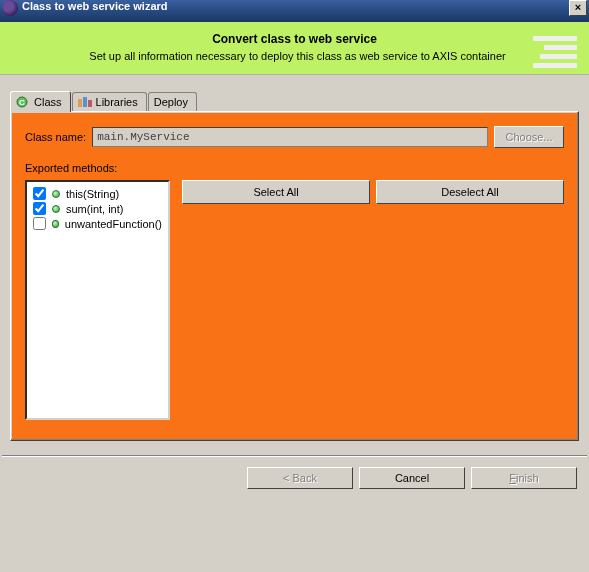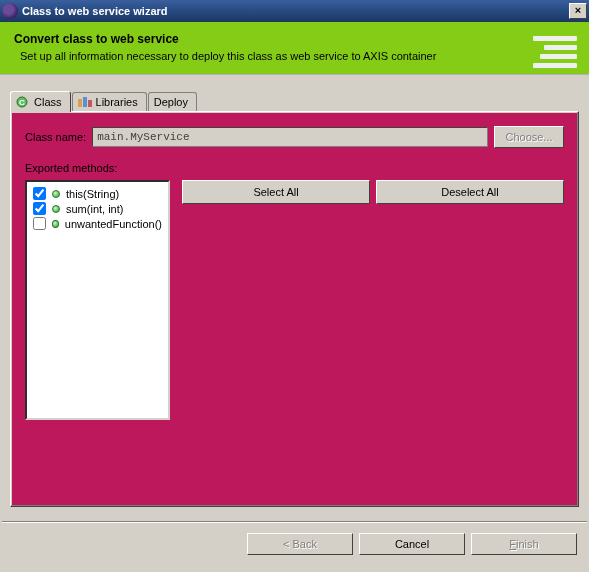--- a/index.html
+++ b/index.html
@@ -8,21 +8,21 @@
   font-size: 11px;
   background: #d4d0c8;
   width: 589px;
   height: 572px;
   overflow: hidden;
 }
 .titlebar {
   height: 22px;
   background: linear-gradient(to bottom, #3a5f9e 0%, #274a80 50%, #1a3865 100%);
   display: flex;
-  align-items: center;
+  align-items: flex-start;
   padding: 0 2px;
   color: #fff;
   font-weight: bold;
 }
 .titlebar-icon {
   width: 16px; height: 16px; margin-right: 4px;
   background: radial-gradient(circle at 40% 40%, #6a4a9a 35%, #3a2060 70%);
   border-radius: 50%;
 }
 .titlebar-title { flex: 1; font-size: 11px; }
@@ -34,24 +34,25 @@
   border-bottom-color: #404040;
   color: #000;
   font-family: Arial;
   font-size: 11px;
   font-weight: bold;
   text-align: center;
   line-height: 13px;
   cursor: pointer;
 }
 .header-panel {
-  background: #84cc16;
+  background: #bef264;
   padding: 10px 14px 12px 14px;
   border-bottom: 1px solid #b0b0b0;
   position: relative;
+  text-align: center;
 }
 .header-title { font-weight: bold; font-size: 12px; margin-bottom: 4px; }
 .header-desc { font-size: 11px; color: #000; padding-left: 6px; }
 .header-deco {
   position: absolute; right: 12px; top: 14px;
   width: 44px; height: 36px;
 }
 .header-deco div { height: 5px; background: #efefef; margin-bottom: 4px; border-radius: 1px; }
 .header-deco div:nth-child(2){width:75%;margin-left:auto;}
 .header-deco div:nth-child(3){width:85%;margin-left:auto;}
@@ -86,23 +87,23 @@
   padding-bottom: 4px;
   margin-bottom: -1px;
 }
 .tab-icon { width: 14px; height: 12px; display:inline-block; }
 .tab-panel {
   border-top: 1px solid #fff;
   border-left: 1px solid #fff;
   border-right: 1px solid #404040;
   border-bottom: 1px solid #404040;
   box-shadow: inset -1px -1px 0 #808080, inset 1px 1px 0 #d4d0c8;
-  background: #be185d;
+  background: #f97316;
   padding: 14px 14px 14px 14px;
-  height: 396px;
+  height: 330px;
 }
 .row { display: flex; align-items: center; gap: 6px; margin-bottom: 14px; }
 .label { font-size: 11px; }
 .input-text {
   flex: 1;
   height: 20px;
   border: 1px solid #808080;
   border-top-color: #404040;
   border-left-color: #404040;
   background: #d4d0c8;

